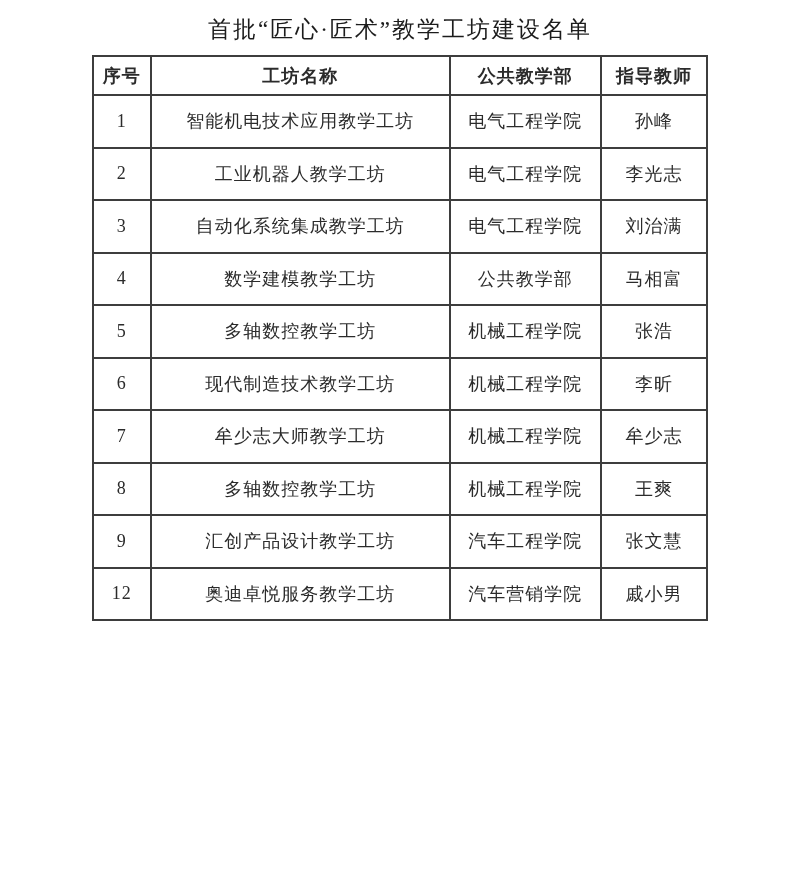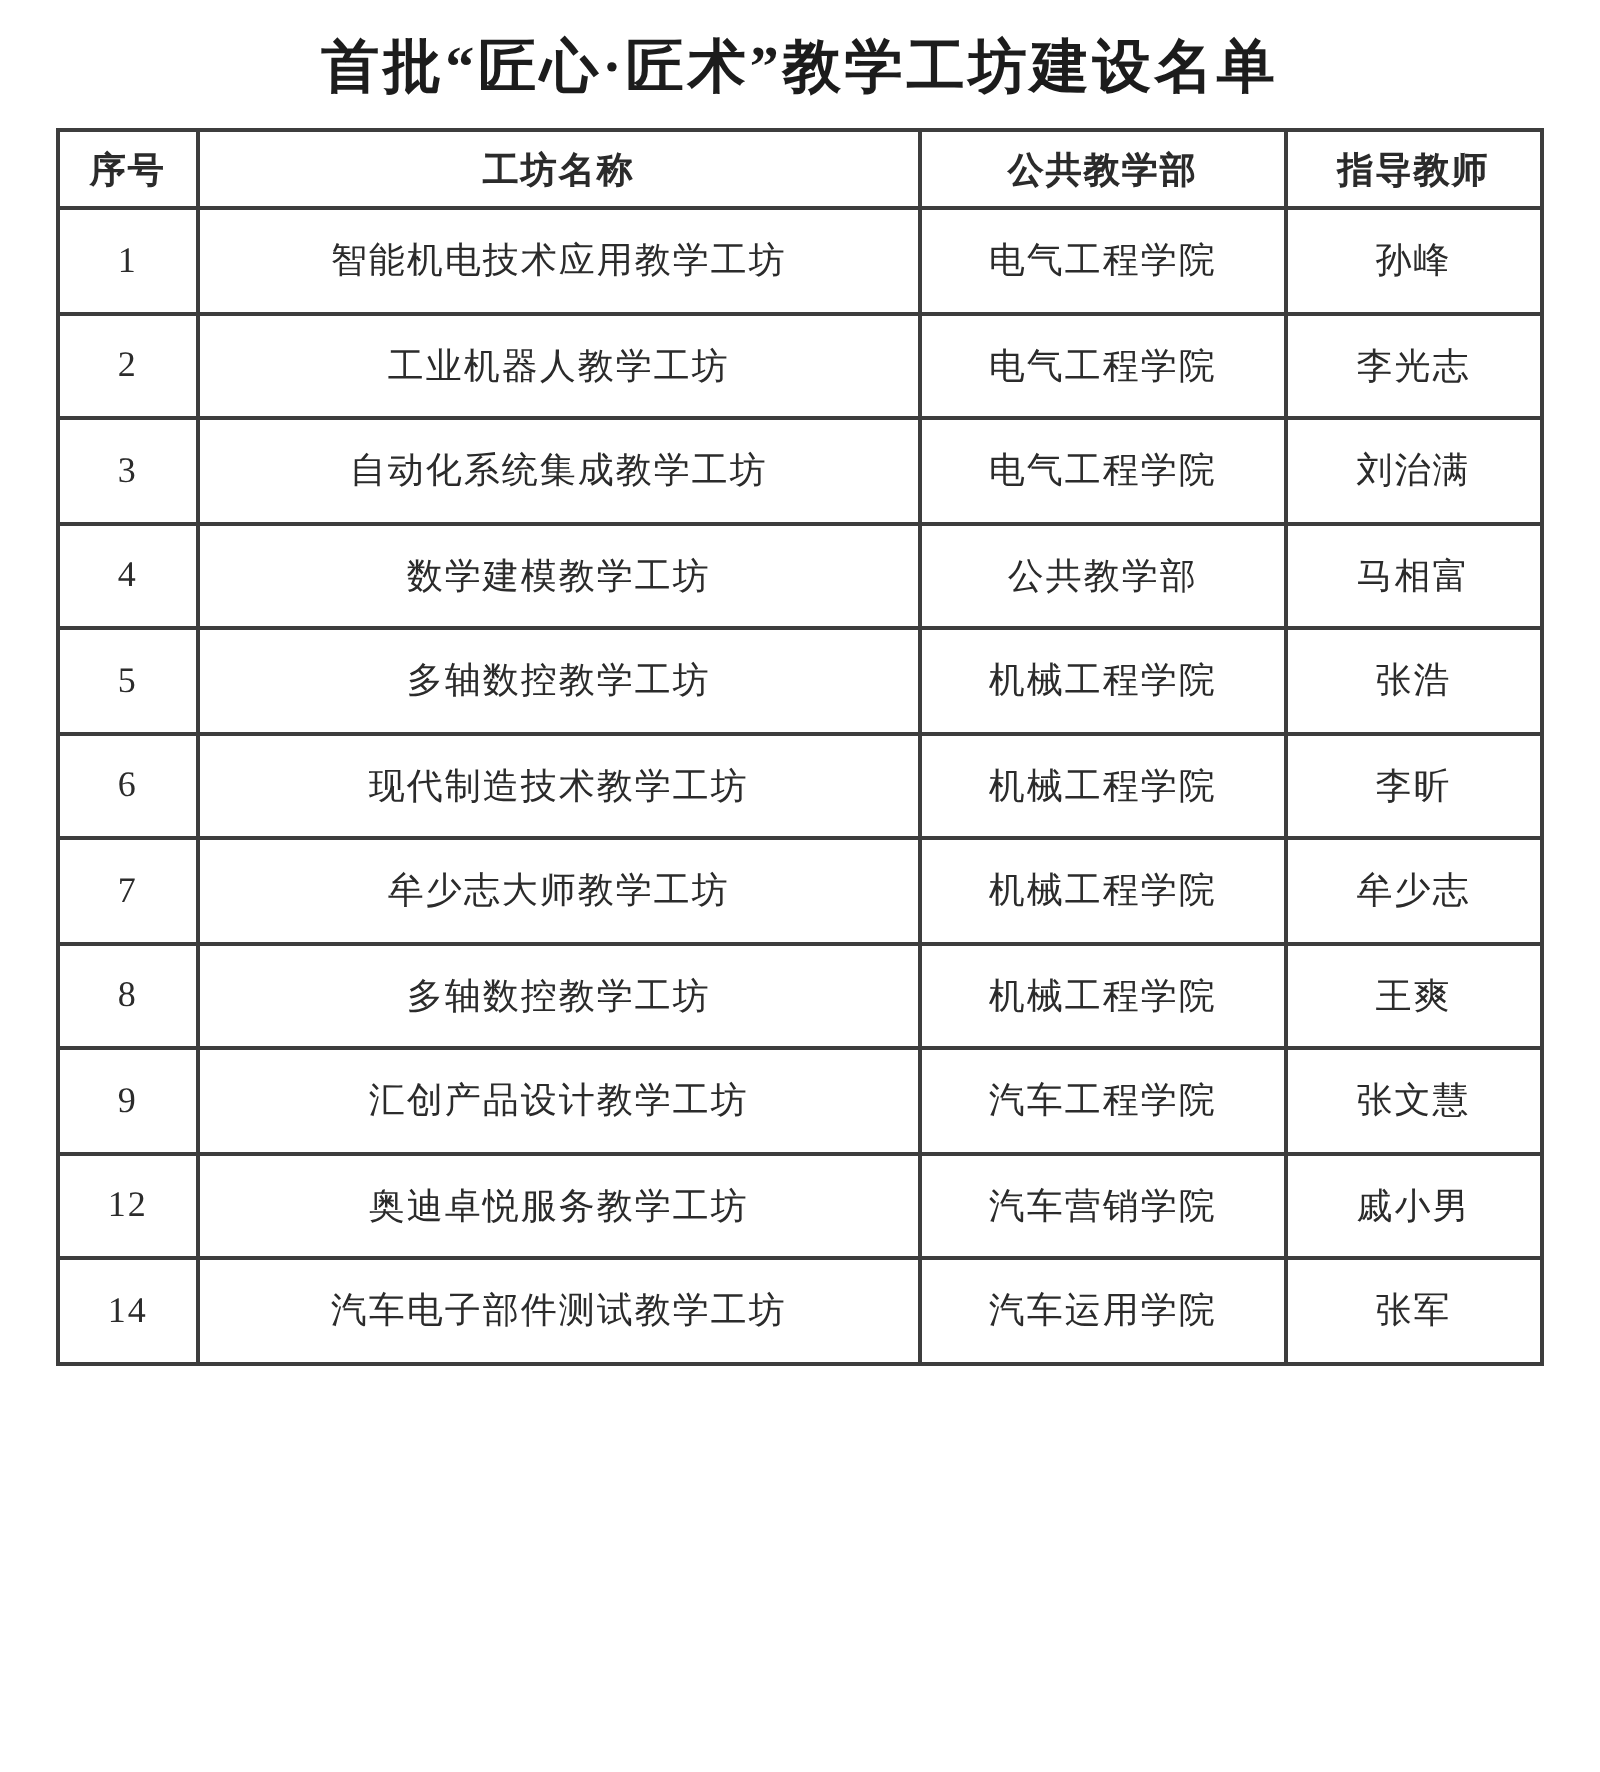--- a/index.html
+++ b/index.html
@@ -10,30 +10,30 @@
     font-family: "Liberation Serif", "DejaVu Serif", serif;
   }
   .page {
     width: 800px;
     height: 886px;
     background: #ffffff;
     box-sizing: border-box;
   }
   .doc-title {
     text-align: center;
-    font-weight: bold;
-    font-size: 29px;
+    font-weight: normal;
+    font-size: 23px;
     color: #1c1c1c;
     padding: 14px 0 10px 0;
     letter-spacing: 2px;
   }
   table.workshop-table {
     border-collapse: collapse;
     table-layout: fixed;
-    width: 744px;
+    width: 616px;
     margin: 0 auto;
   }
   .workshop-table th,
   .workshop-table td {
     border: 2px solid #3d3d3d;
     text-align: center;
     vertical-align: middle;
     color: #2b2b2b;
     font-size: 18px;
     padding: 0;
@@ -131,22 +131,16 @@
         <td>汇创产品设计教学工坊</td>
         <td>汽车工程学院</td>
         <td>张文慧</td>
       </tr>
       <tr>
         <td>12</td>
         <td>奥迪卓悦服务教学工坊</td>
         <td>汽车营销学院</td>
         <td>戚小男</td>
       </tr>
-      <tr>
-        <td>14</td>
-        <td>汽车电子部件测试教学工坊</td>
-        <td>汽车运用学院</td>
-        <td>张军</td>
-      </tr>
     </tbody>
   </table>
 
 </div>
 
 </body></html>

